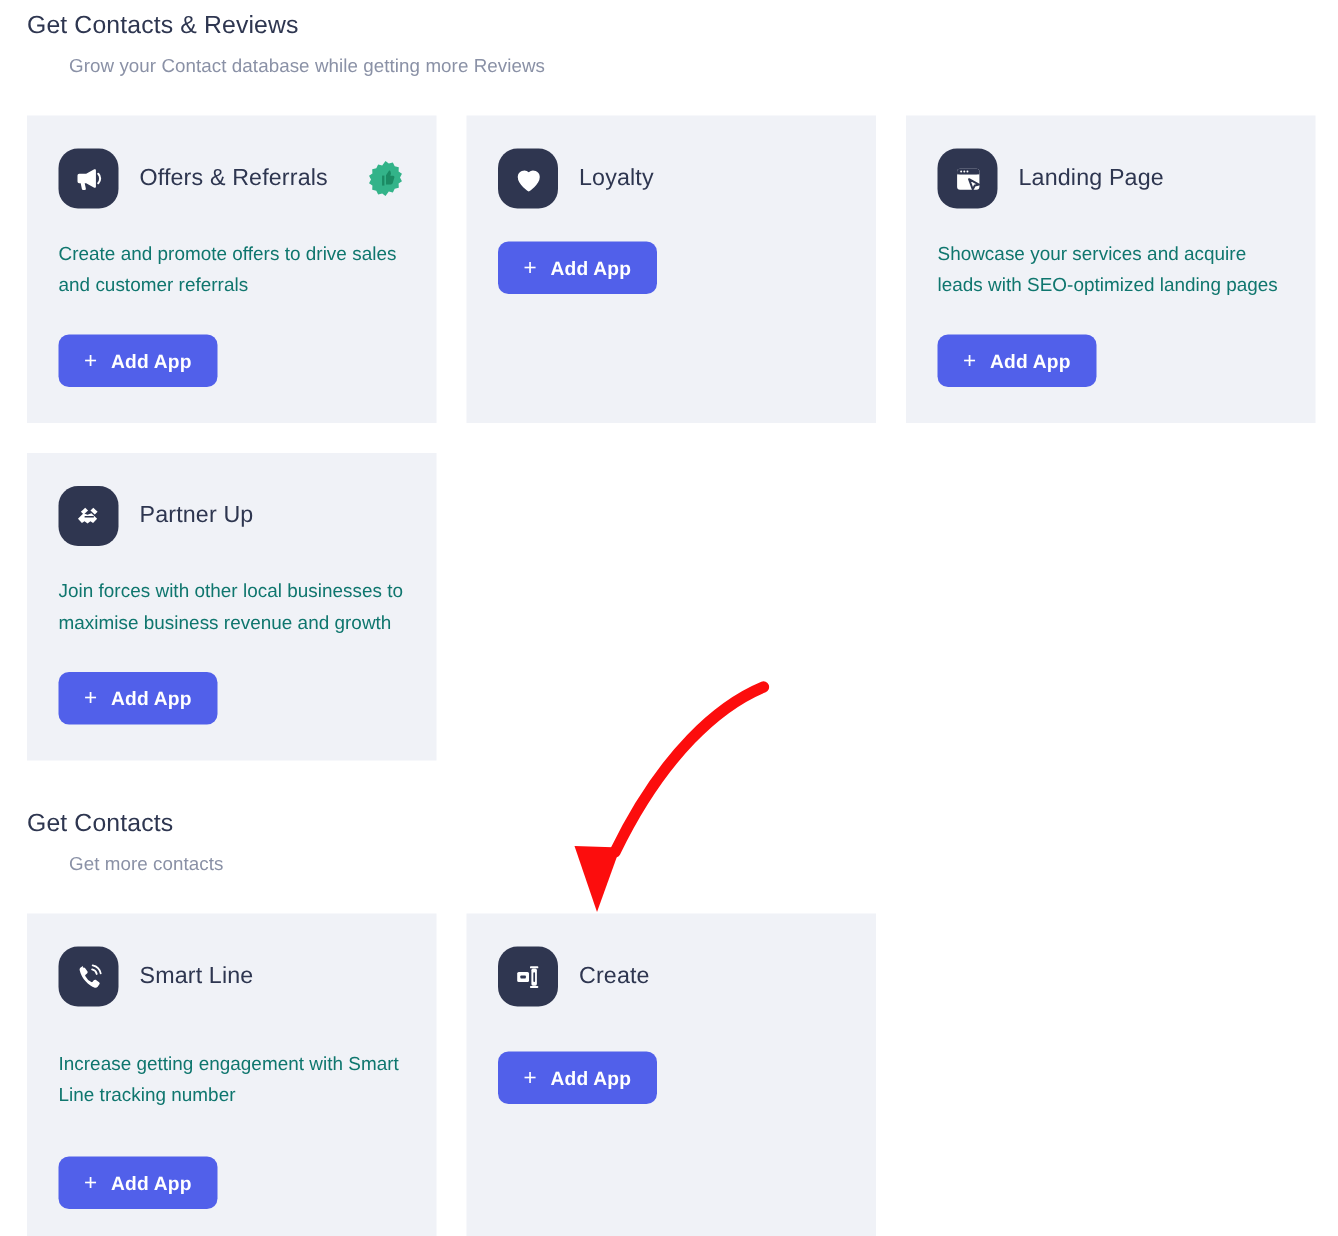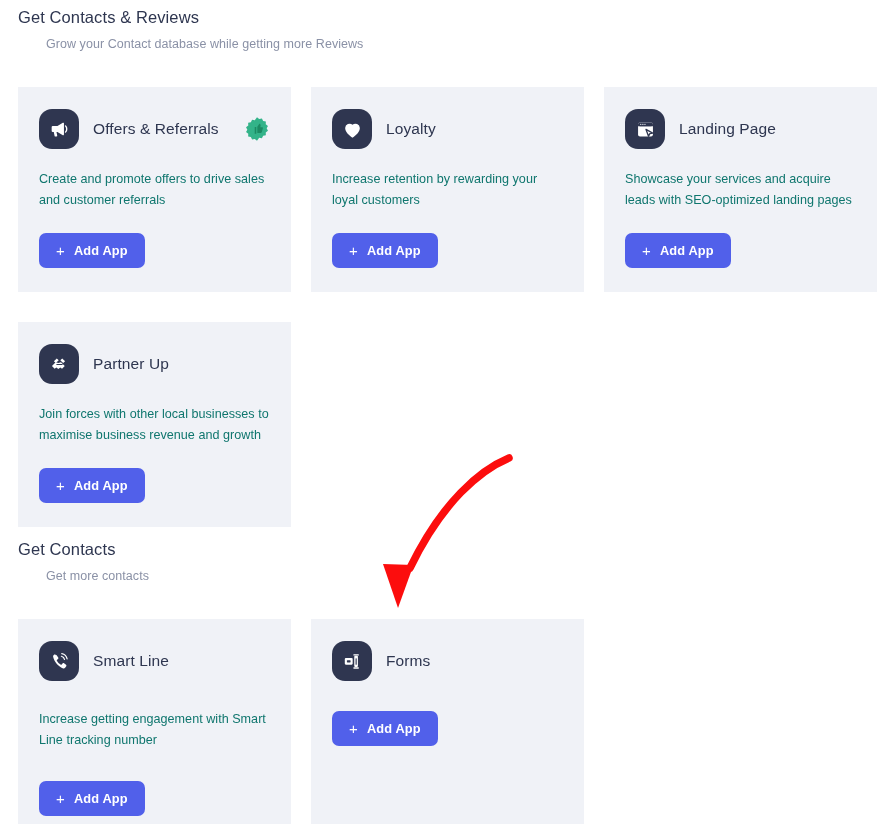--- a/index.html
+++ b/index.html
@@ -46,21 +46,20 @@
   }
 
   .card {
     width: 273px;
     background: #f0f2f7;
     border-radius: 0;
     padding: 22px 21px 24px 21px;
     display: flex;
     flex-direction: column;
     position: relative;
-    margin-top: 10px;
   }
 
   .card-head {
     display: flex;
     align-items: center;
     gap: 14px;
     min-height: 40px;
   }
 
   .app-icon {
@@ -188,21 +187,20 @@
 
       <div class="card tall-1">
         <div class="card-head">
           <span class="app-icon">
             <svg width="21" height="21" viewBox="0 0 24 24">
               <path d="M12 21.3s-8.4-5.1-8.4-11.1A5.1 5.1 0 0 1 12 6.6a5.1 5.1 0 0 1 8.4 3.6c0 6-8.4 11.1-8.4 11.1z" fill="#ffffff"></path>
             </svg>
           </span>
           <span class="card-title">Loyalty</span>
         </div>
-        <p class="card-desc">Increase retention by rewarding your loyal customers</p>
         <button class="add-btn">
           <span class="plus">+</span>
           <span>Add App</span>
         </button>
       </div>
 
       <div class="card tall-1">
         <div class="card-head">
           <span class="app-icon">
             <svg width="21" height="21" viewBox="0 0 24 24">
@@ -275,21 +273,21 @@
           <span class="app-icon">
             <svg width="21" height="21" viewBox="0 0 24 24">
               <rect x="3.2" y="8.0" width="9.0" height="7.6" rx="1.2" fill="#ffffff"></rect>
               <rect x="5.6" y="10.6" width="4.2" height="2.4" rx="0.6" fill="#2f3650"></rect>
               <rect x="14.0" y="5.4" width="4.2" height="13.0" rx="1.2" fill="#ffffff"></rect>
               <rect x="12.9" y="3.6" width="6.4" height="1.6" rx="0.7" fill="#ffffff"></rect>
               <rect x="12.9" y="18.6" width="6.4" height="1.6" rx="0.7" fill="#ffffff"></rect>
               <rect x="15.5" y="8.2" width="1.3" height="7.4" rx="0.6" fill="#2f3650"></rect>
             </svg>
           </span>
-          <span class="card-title">Forms</span>
+          <span class="card-title">Create</span>
         </div>
         <button class="add-btn">
           <span class="plus">+</span>
           <span>Add App</span>
         </button>
       </div>
 
     </div>
   </section>
 

